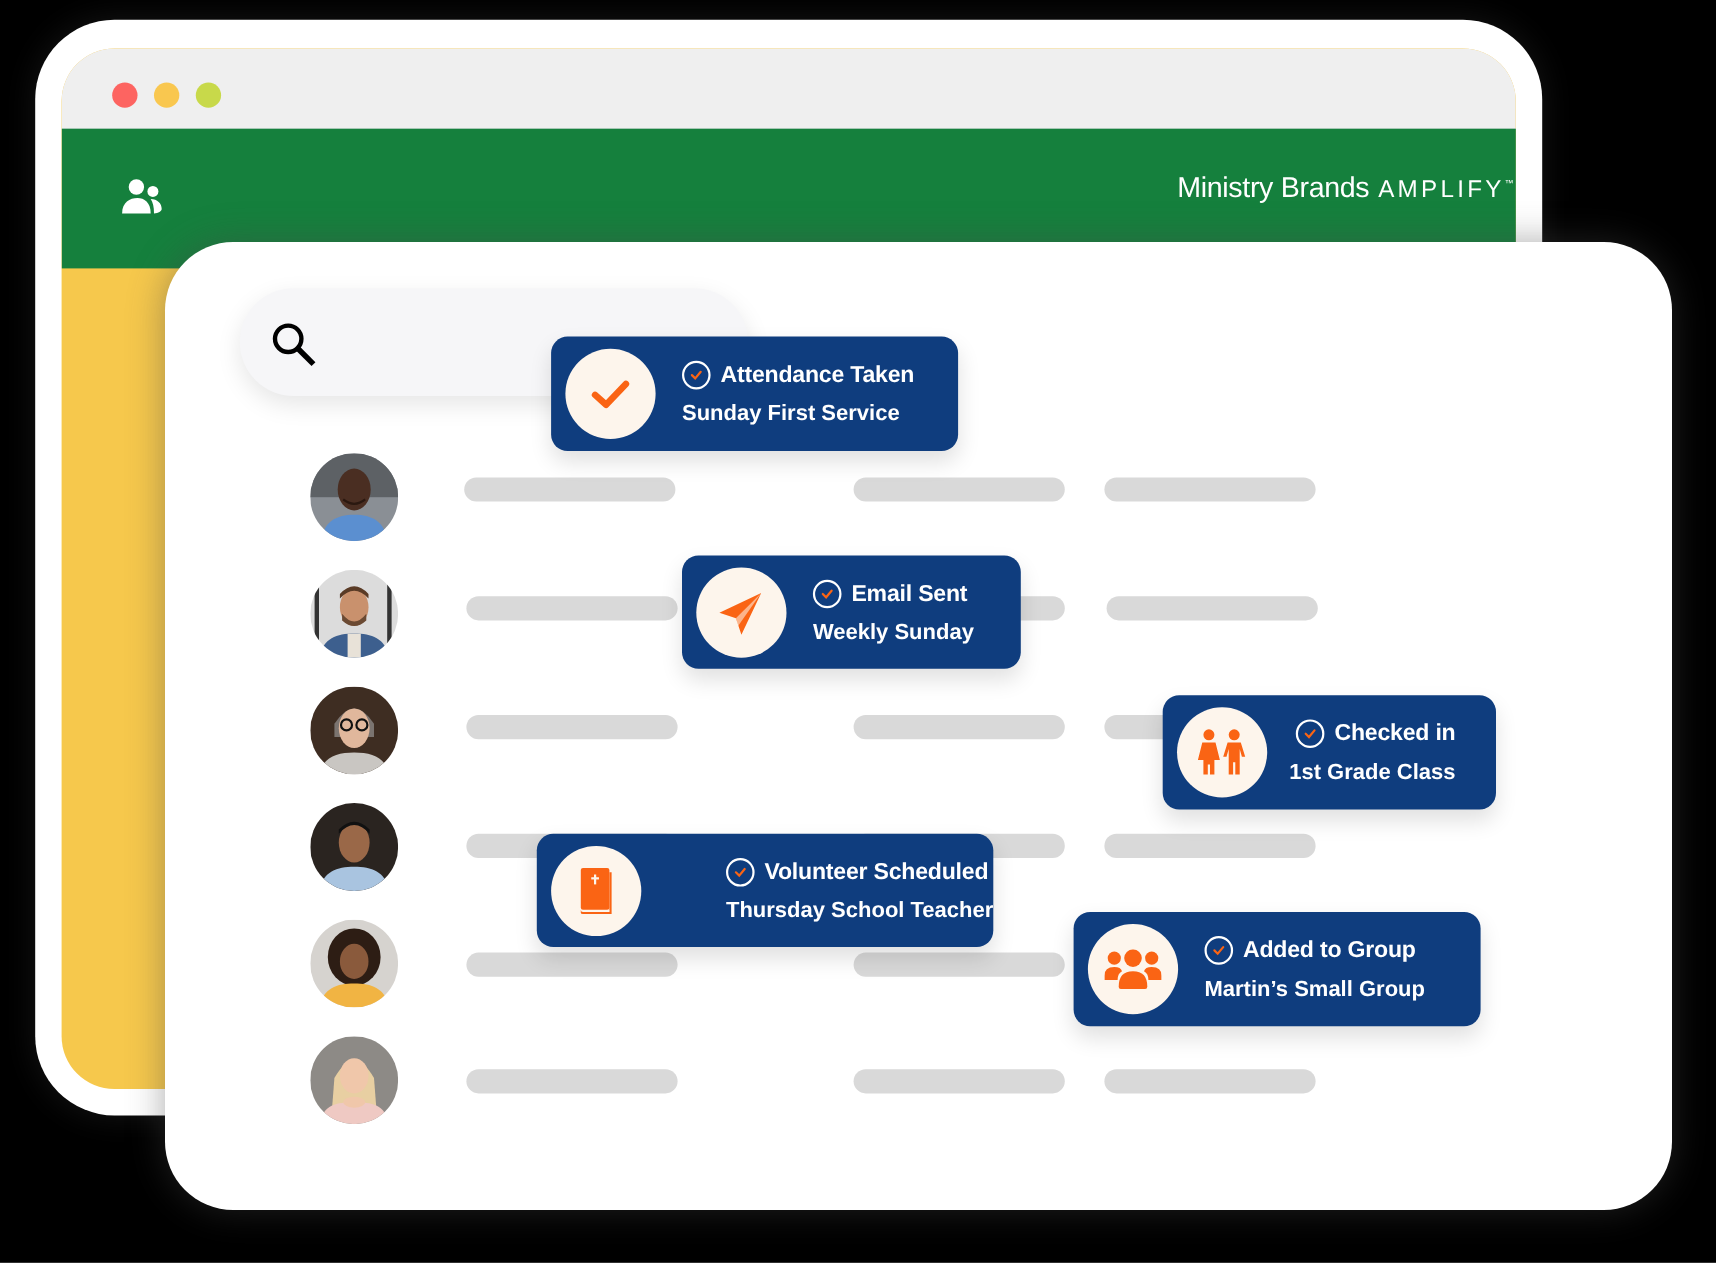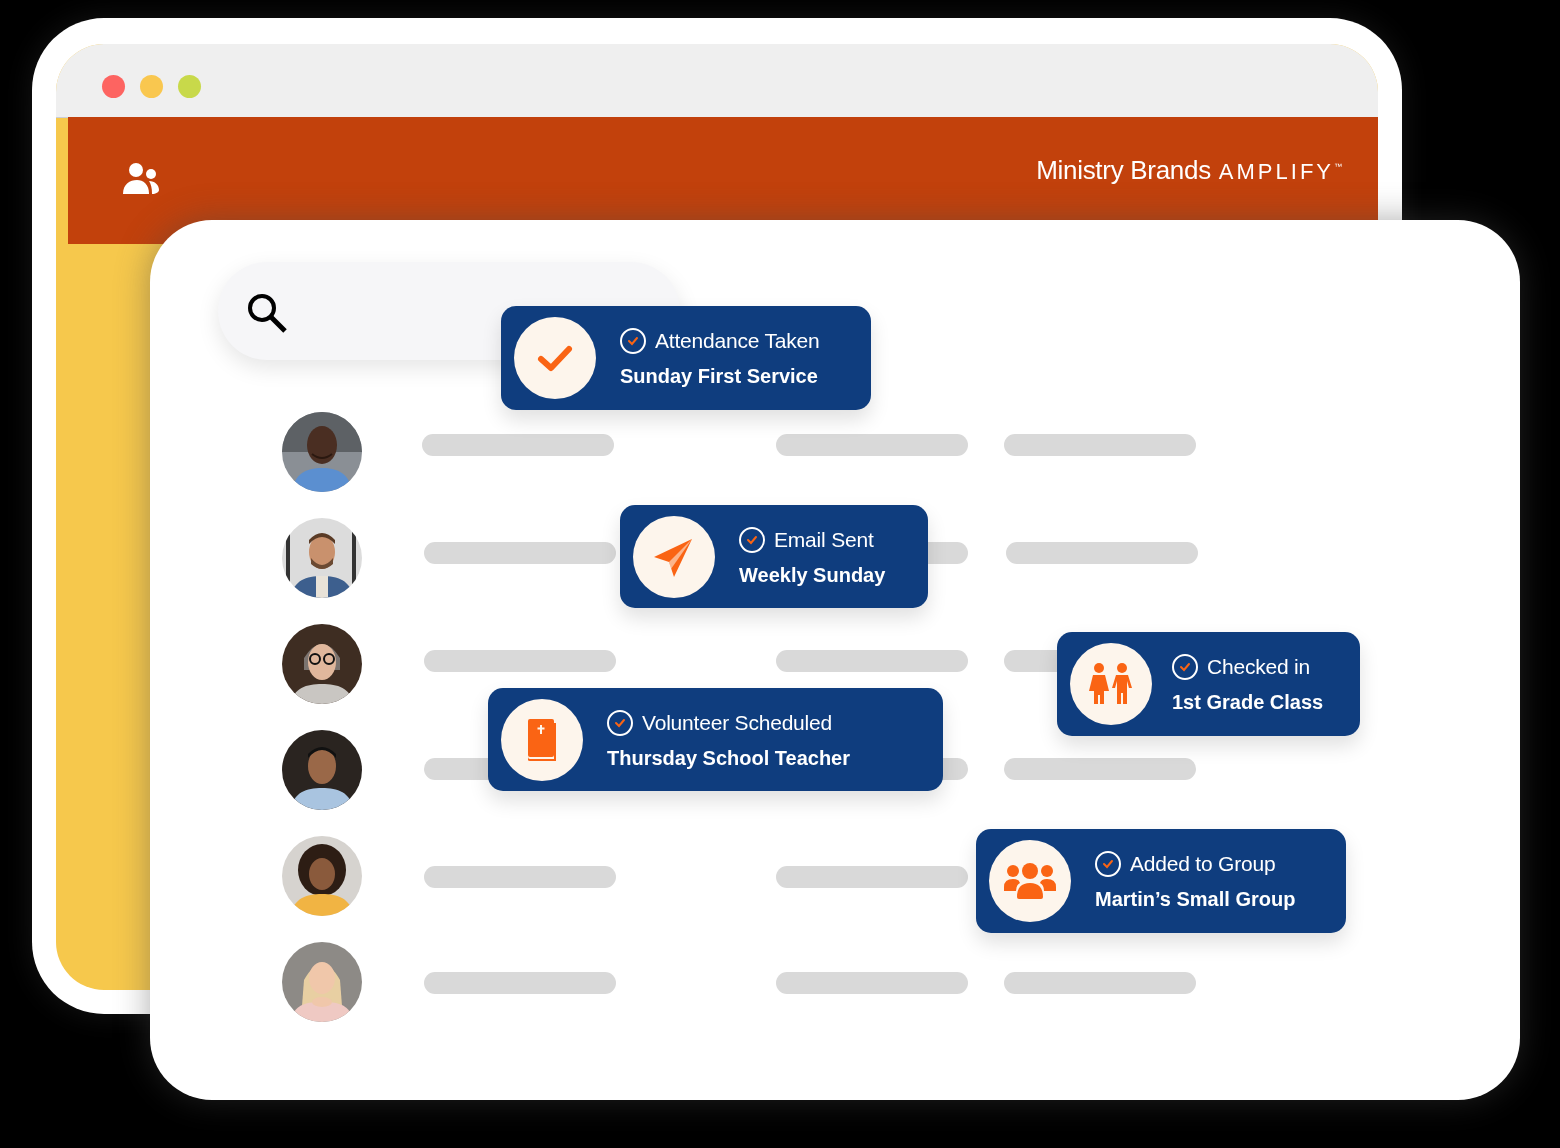--- a/index.html
+++ b/index.html
@@ -19,21 +19,21 @@
   .back-inner {
     left: 56px; top: 44px; width: 1322px; height: 946px;
     border-radius: 48px; overflow: hidden; background: #f6c84c;
   }
   .titlebar {
     left: 0; top: 0; width: 100%; height: 73px; background: #efefef;
     border-bottom: 1px solid #c9ced8;
   }
   .dot { width: 23px; height: 23px; border-radius: 50%; top: 31px; }
   .header {
-    left: 12px; top: 73px; width: 100%; height: 127px; background: #c2410c;
+    left: 0; top: 73px; width: 100%; height: 127px; background: #15803d; padding-left: 46px;
   }
   .people-icon { left: 54px; top: 44px; width: 38px; height: 38px; }
   .brand {
     right: 48px; top: 38px; color: #ffffff; white-space: nowrap;
     display: flex; align-items: baseline;
   }
   .brand-main { font-size: 26px; font-weight: 500; letter-spacing: -0.3px; }
   .brand-sub { font-size: 22px; letter-spacing: 3px; margin-left: 8px; font-weight: 400; }
   .brand-tm { font-size: 8px; vertical-align: top; position: relative; top: -10px; }
 
@@ -68,21 +68,21 @@
     margin-left: 13px; flex: 0 0 82px;
     display: flex; align-items: center; justify-content: center;
   }
   .toast-text { margin-left: 24px; display: flex; flex-direction: column; }
   .toast-title-row { display: flex; align-items: center; }
   .check-circle {
     width: 26px; height: 26px; border: 2px solid #ffffff; border-radius: 50%;
     box-sizing: border-box; margin-right: 9px; flex: 0 0 26px;
     display: flex; align-items: center; justify-content: center;
   }
-  .toast-title { font-size: 21px; font-weight: 400; letter-spacing: -0.2px; white-space: nowrap; }
+  .toast-title { font-size: 21px; font-weight: 700; letter-spacing: -0.2px; white-space: nowrap; }
   .toast-sub { font-size: 20px; font-weight: 700; margin-top: 11px; white-space: nowrap; }
 </style>
 </head>
 <body>
 
 <div class="abs back-frame"></div>
 <div class="abs back-inner">
   <div class="abs titlebar">
     <div class="abs dot" style="left:46px;background:#fd6461;"></div>
     <div class="abs dot" style="left:84px;background:#f9c74f;"></div>
@@ -233,34 +233,34 @@
 
 <div class="abs toast" style="left:1057px;top:632px;width:303px;height:104px;">
   <div class="toast-badge">
     <svg width="50" height="44" viewBox="0 0 50 44">
       <circle cx="13" cy="6" r="5" fill="#fa6414"></circle>
       <path d="M7 13 L19 13 L23 29 L18 29 L18 42 L14 42 L14 33 L12 33 L12 42 L8 42 L8 29 L3 29 Z" fill="#fa6414"></path>
       <circle cx="36" cy="6" r="5" fill="#fa6414"></circle>
       <path d="M30 13 L42 13 L46 26 L43 26 L41 19 L41 42 L37 42 L37 31 L35 31 L35 42 L31 42 L31 19 L29 26 L26 26 Z" fill="#fa6414"></path>
     </svg>
   </div>
-  <div class="toast-text" style="margin-left:20px;">
+  <div class="toast-text" style="margin-left:20px;align-items:flex-end;">
     <div class="toast-title-row">
       <span class="check-circle">
         <svg width="12" height="12" viewBox="0 0 12 12">
             <path d="M2 6 L5 9 L10 3" fill="none" stroke="#fa6414" stroke-width="2" stroke-linecap="round"></path>
           </svg>
       </span>
       <span class="toast-title">Checked in</span>
     </div>
     <span class="toast-sub">1st Grade Class</span>
   </div>
 </div>
 
-<div class="abs toast" style="left:488px;top:688px;width:455px;height:103px;">
+<div class="abs toast" style="left:488px;top:758px;width:415px;height:103px;justify-content:space-between;">
   <div class="toast-badge">
     <svg width="34" height="46" viewBox="0 0 34 46">
       <rect x="3" y="2" width="26" height="38" rx="2" fill="#fa6414"></rect>
       <path d="M3 40 L3 43 Q3 44 5 44 L31 44 L31 6 L29 6 L29 42 L5 42 Q3 42 3 40Z" fill="#fa6414"></path>
       <path d="M5 41 L29 41" stroke="#fdf5ec" stroke-width="1.2"></path>
       <rect x="15" y="8" width="2" height="9" fill="#fdf5ec"></rect>
       <rect x="12.5" y="10.5" width="7" height="2" fill="#fdf5ec"></rect>
     </svg>
   </div>
   <div class="toast-text">

